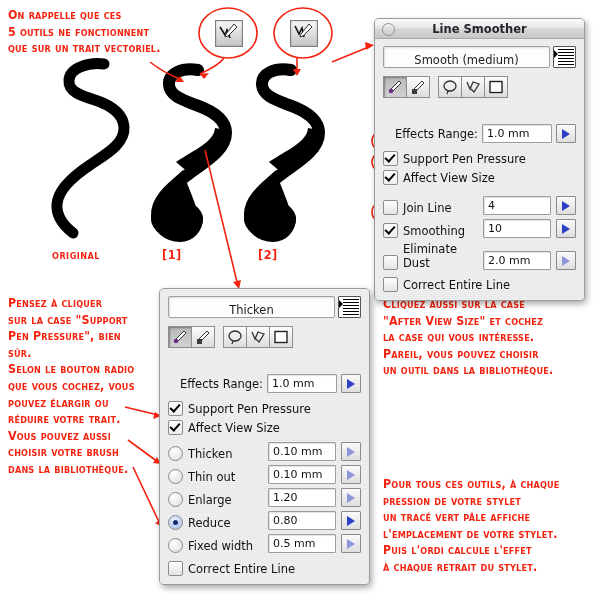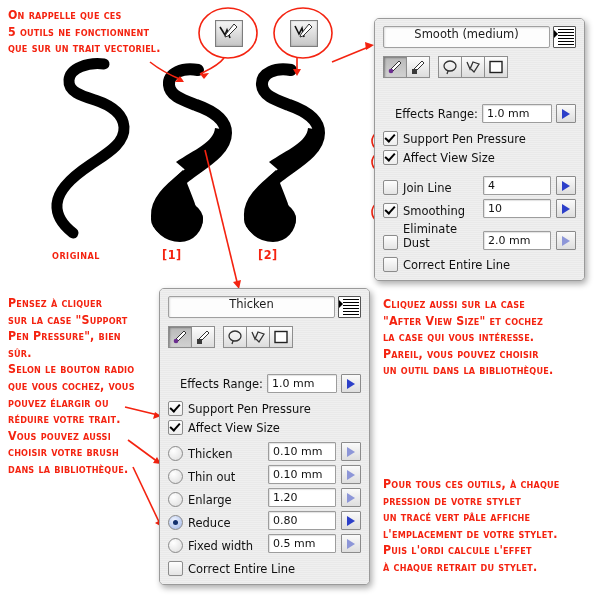--- a/index.html
+++ b/index.html
@@ -50,21 +50,21 @@
     background:linear-gradient(to bottom,#e9e9e9,#cfcfcf);
     border:1px solid #8d8d8d;
     box-shadow:inset 0 1px 1px rgba(255,255,255,0.9);
   }
   .panel-body{padding:7px 8px 8px 8px;
     background:repeating-linear-gradient(to bottom,#efefef 0px,#efefef 1px,#e9e9e9 1px,#e9e9e9 2px);
   }
   .preset-row{display:flex;align-items:stretch;gap:3px;}
   .preset-box{
     flex:1;height:20px;background:#fdfdfd;border:1px solid #a0a0a0;border-radius:2px;
-    display:flex;align-items:flex-start;justify-content:center;
+    display:flex;align-items:flex-end;justify-content:center;
     font-size:11.5px;color:#1a1a1a;
     font-family:"DejaVu Sans","Liberation Sans",sans-serif;
     box-shadow:inset 1px 1px 2px rgba(0,0,0,0.13);
   }
   .preset-menu{
     width:21px;height:20px;border:1px solid #555;background:#fff;border-radius:1px;
     position:relative;
   }
   .preset-menu .lines{
     position:absolute;left:4px;top:2px;right:1px;bottom:2px;
@@ -227,20 +227,24 @@
 un tracé vert pâle affiche
 l'emplacement de votre stylet.
 Puis l'ordi calcule l'effet
 à chaque retrait du stylet.</div>
 
 <div class="label-stroke" style="left:52px;top:247px;">Original</div>
 <div class="label-stroke" style="left:162px;top:247px;font-variant:normal;text-transform:none;">[1]</div>
 <div class="label-stroke" style="left:258px;top:247px;font-variant:normal;text-transform:none;">[2]</div>
 
 <div class="panel" style="left:374px;top:18px;width:209px;">
+  <div class="panel-title">
+    <span class="close-dot"></span>
+    <span>Line Smoother</span>
+  </div>
   <div class="panel-body">
 
     <div class="preset-row">
       <div class="preset-box">
         <span>Smooth (medium)</span>
       </div>
       <div class="preset-menu">
         <span class="tri"></span>
         <span class="lines"></span>
       </div>

